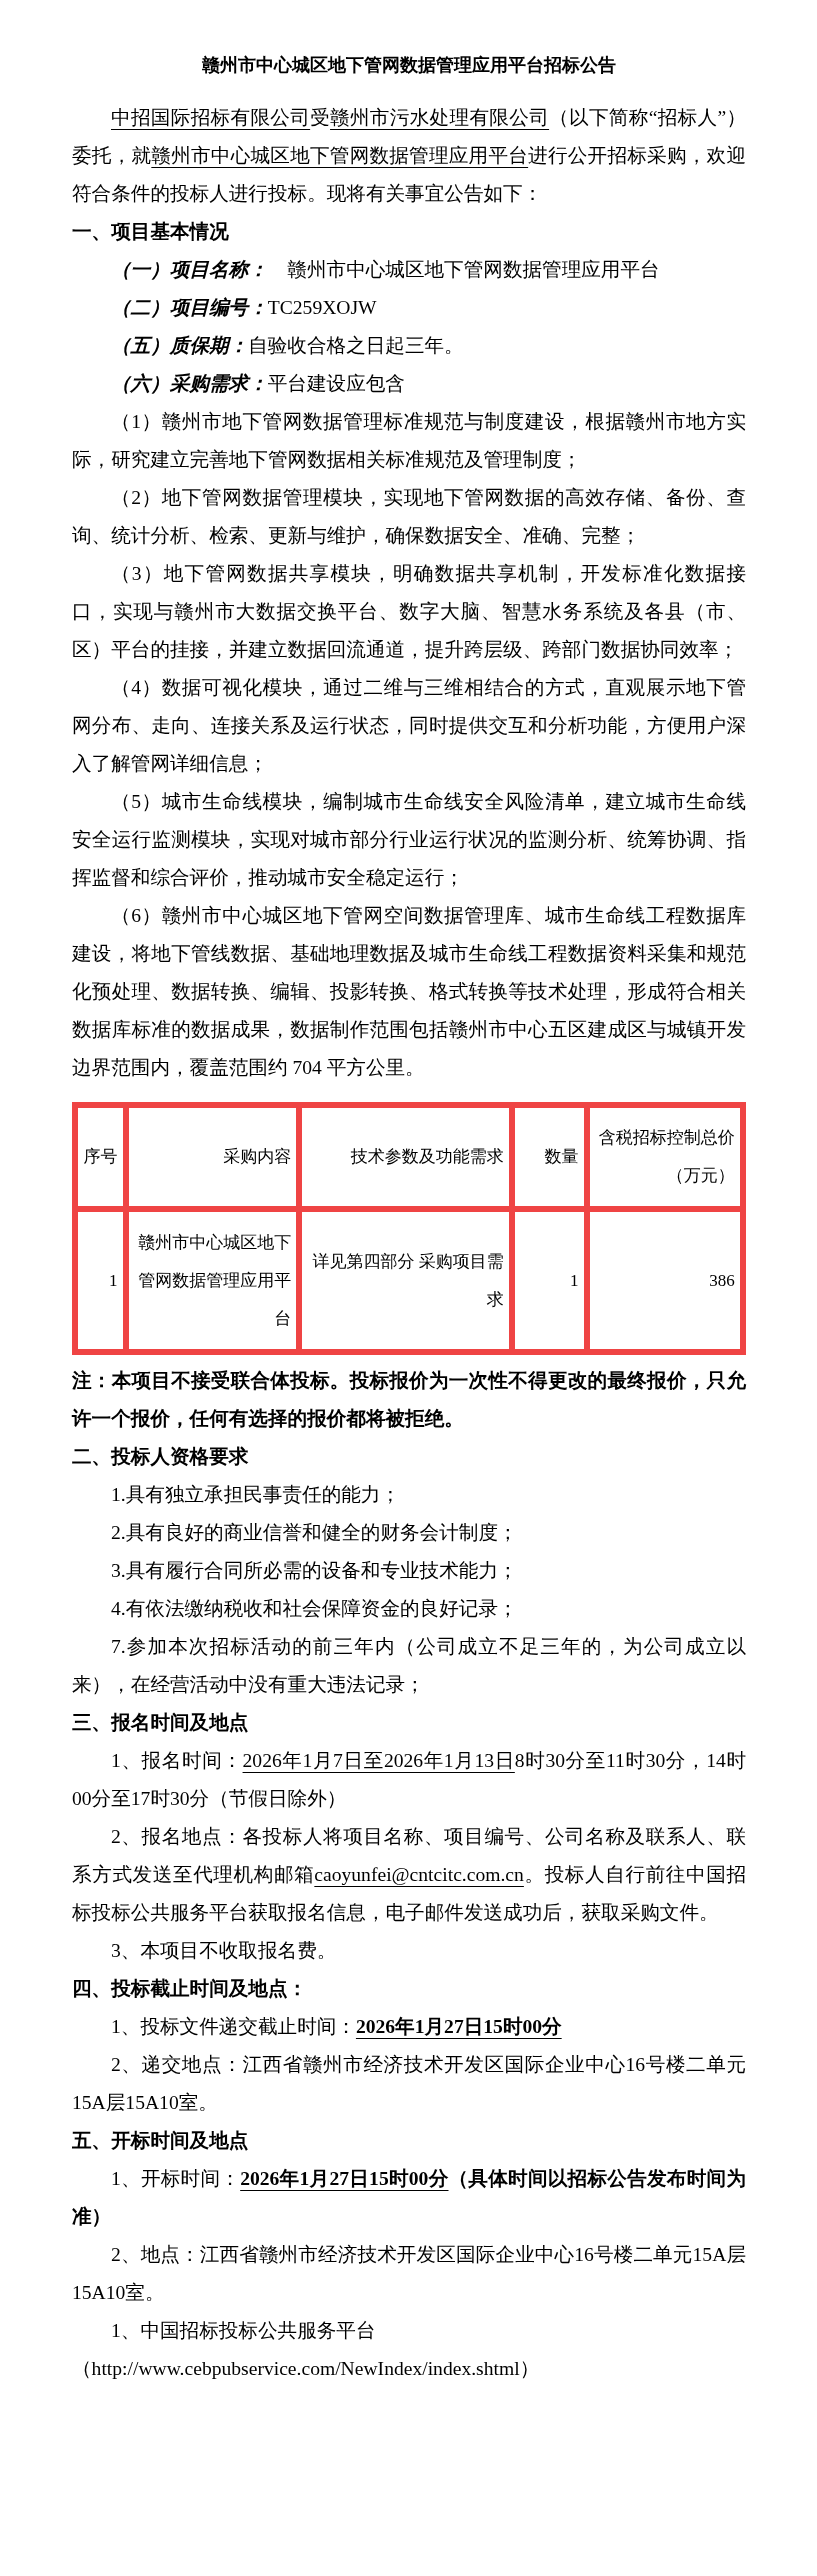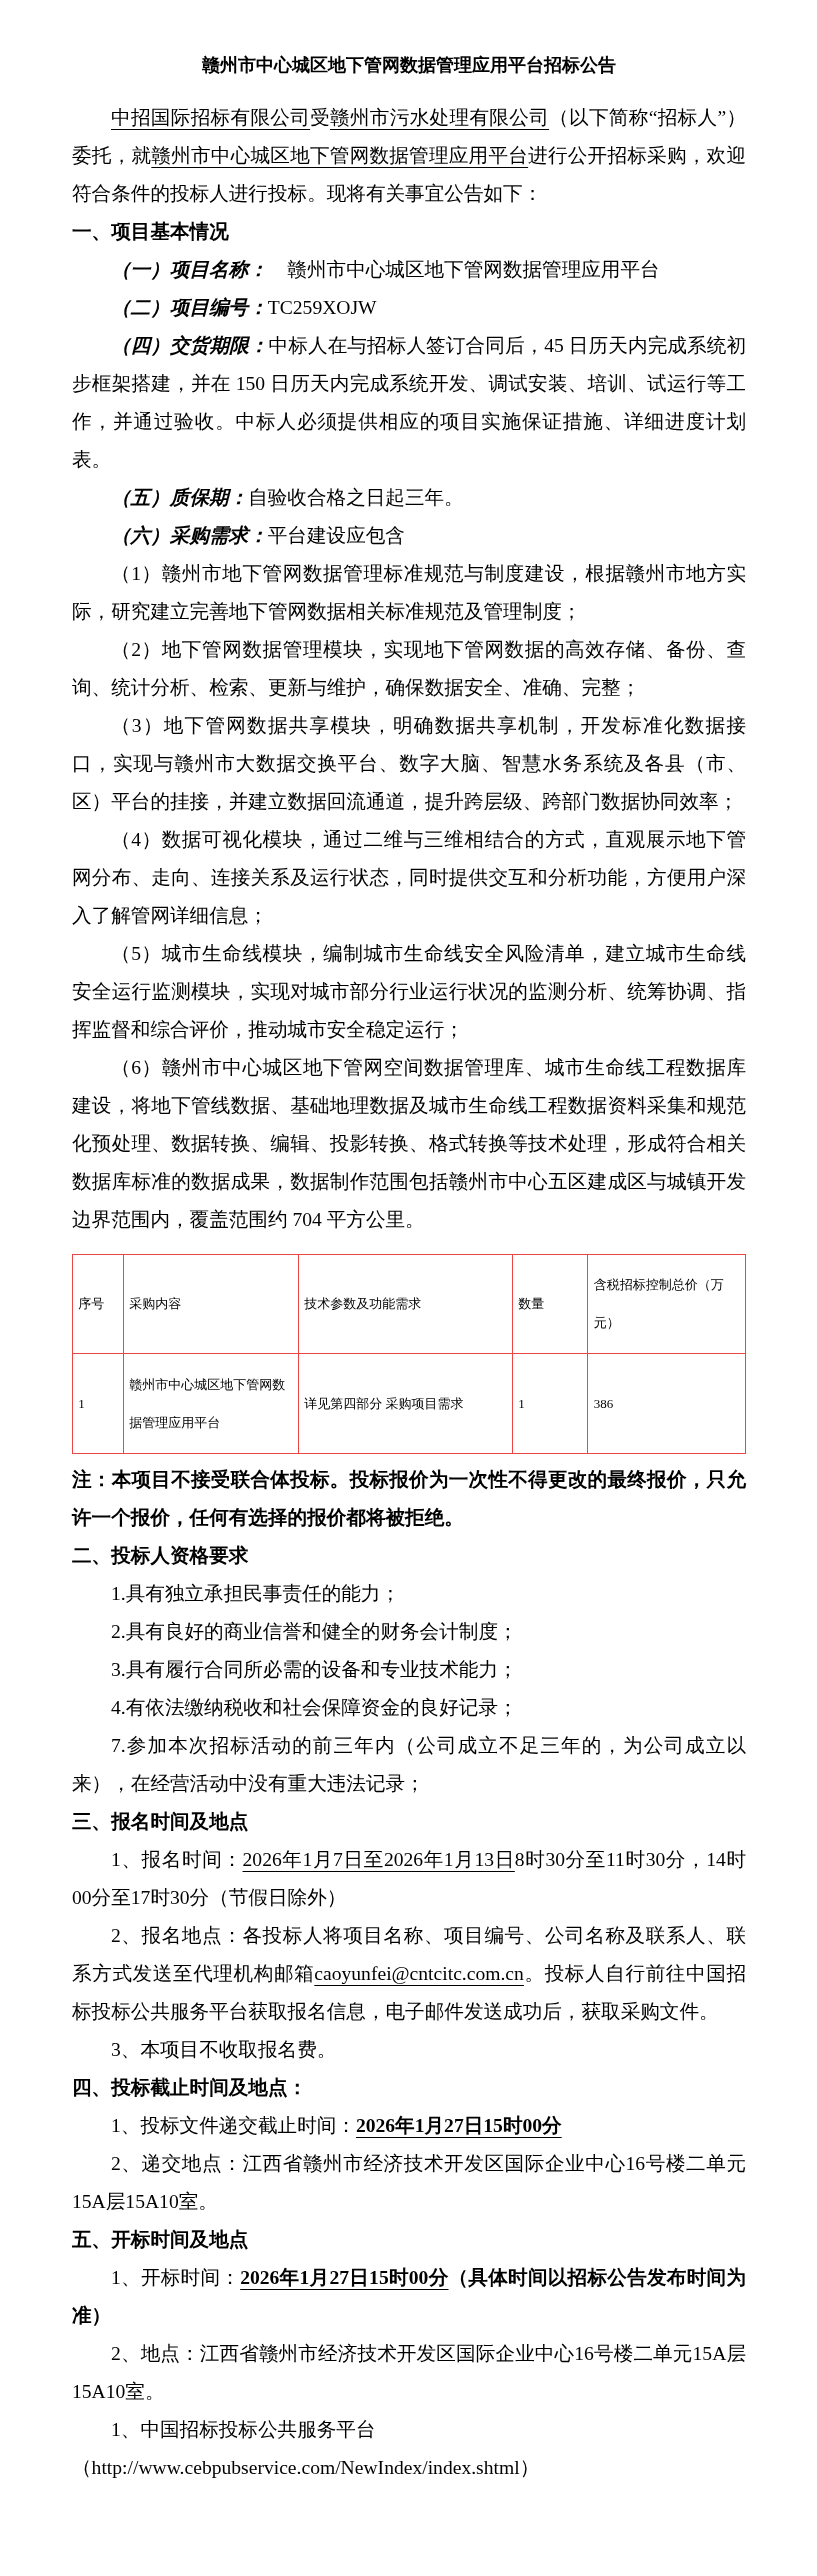--- a/index.html
+++ b/index.html
@@ -20,40 +20,39 @@
   .lbl { font-weight:bold;font-style:italic; }
   .u { text-decoration:underline; text-underline-offset:4.6px; }
   .b { font-weight:bold; }
   .bu { font-weight:bold; text-decoration:underline; text-underline-offset:4.6px; }
   .note { font-weight:bold; }
   table.req {
     border-collapse:collapse; width:100%; table-layout:fixed;
     margin:14.4px 0 7.2px 0;
   }
   table.req th, table.req td {
-    border:1px solid #ef4444; font-weight:normal;
-    text-align:left; vertical-align:middle;
+    border:6px solid #ef4444; font-weight:normal;
+    text-align:right; vertical-align:middle;
     padding:11.3px 5.2px; word-break:break-word;
-    font-size:13px; line-height:38px;
+    font-size:17px; line-height:38px;
   }
 </style>
 </head>
 <body>
 
 <div class="page">
 
   <h1 class="title">赣州市中心城区地下管网数据管理应用平台招标公告</h1>
 
   <p class="indent"><span class="u">中招国际招标有限公司</span><span>受</span><span class="u">赣州市污水处理有限公司</span><span>（以下简称“招标人”）委托，就</span><span class="u">赣州市中心城区地下管网数据管理应用平台</span><span>进行公开招标采购，欢迎符合条件的投标人进行投标。现将有关事宜公告如下：</span></p>
 
   <p class="heading">一、项目基本情况</p>
 
   <p class="indent"><span class="lbl">（一）项目名称：</span><span>　赣州市中心城区地下管网数据管理应用平台</span></p>
   <p class="indent"><span class="lbl">（二）项目编号：</span><span>TC259XOJW</span></p>
-  <p class="indent"><span class="lbl">（四）交货期限：</span><span>中标人在与招标人签订合同后，45 日历天内完成系统初步框架搭建，并在 150 日历天内完成系统开发、调试安装、培训、试运行等工作，并通过验收。中标人必须提供相应的项目实施保证措施、详细进度计划表。</span></p>
   <p class="indent"><span class="lbl">（五）质保期：</span><span>自验收合格之日起三年。</span></p>
   <p class="indent"><span class="lbl">（六）采购需求：</span><span>平台建设应包含</span></p>
 
   <p class="indent">（1）赣州市地下管网数据管理标准规范与制度建设，根据赣州市地方实际，研究建立完善地下管网数据相关标准规范及管理制度；</p>
   <p class="indent">（2）地下管网数据管理模块，实现地下管网数据的高效存储、备份、查询、统计分析、检索、更新与维护，确保数据安全、准确、完整；</p>
   <p class="indent">（3）地下管网数据共享模块，明确数据共享机制，开发标准化数据接口，实现与赣州市大数据交换平台、数字大脑、智慧水务系统及各县（市、区）平台的挂接，并建立数据回流通道，提升跨层级、跨部门数据协同效率；</p>
   <p class="indent">（4）数据可视化模块，通过二维与三维相结合的方式，直观展示地下管网分布、走向、连接关系及运行状态，同时提供交互和分析功能，方便用户深入了解管网详细信息；</p>
   <p class="indent">（5）城市生命线模块，编制城市生命线安全风险清单，建立城市生命线安全运行监测模块，实现对城市部分行业运行状况的监测分析、统筹协调、指挥监督和综合评价，推动城市安全稳定运行；</p>
   <p class="indent">（6）赣州市中心城区地下管网空间数据管理库、城市生命线工程数据库建设，将地下管线数据、基础地理数据及城市生命线工程数据资料采集和规范化预处理、数据转换、编辑、投影转换、格式转换等技术处理，形成符合相关数据库标准的数据成果，数据制作范围包括赣州市中心五区建成区与城镇开发边界范围内，覆盖范围约 704 平方公里。</p>
 

